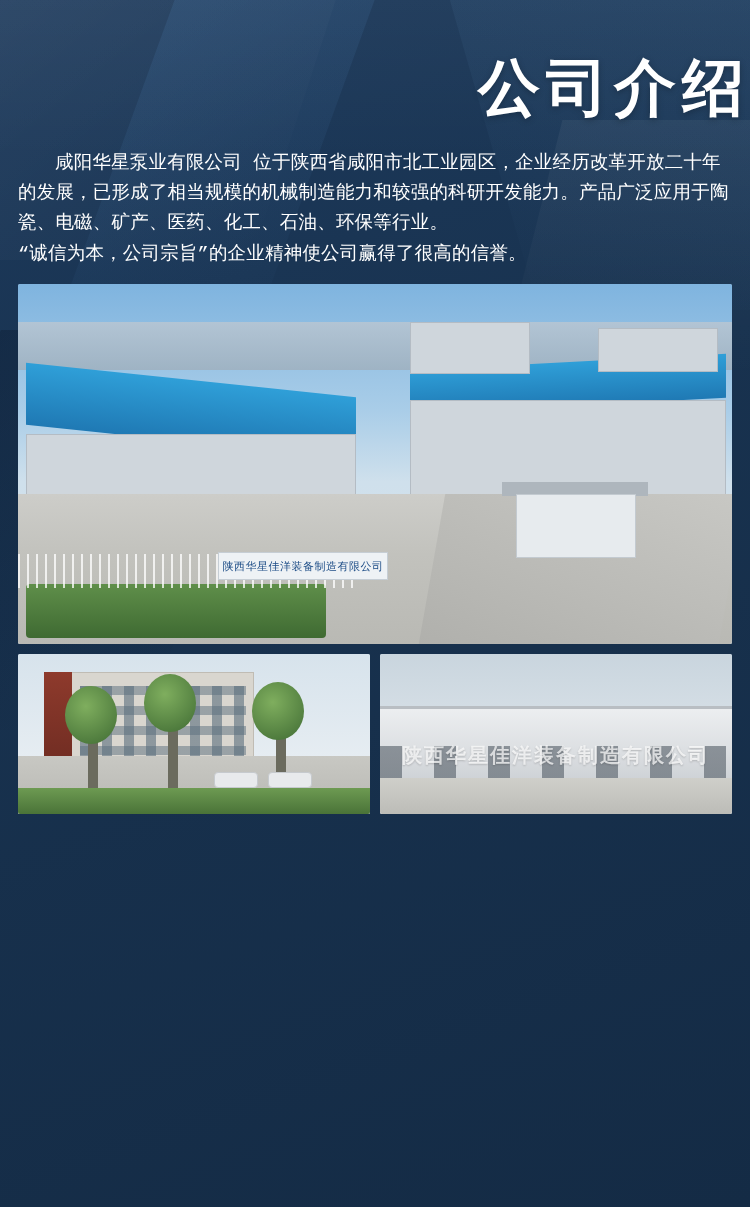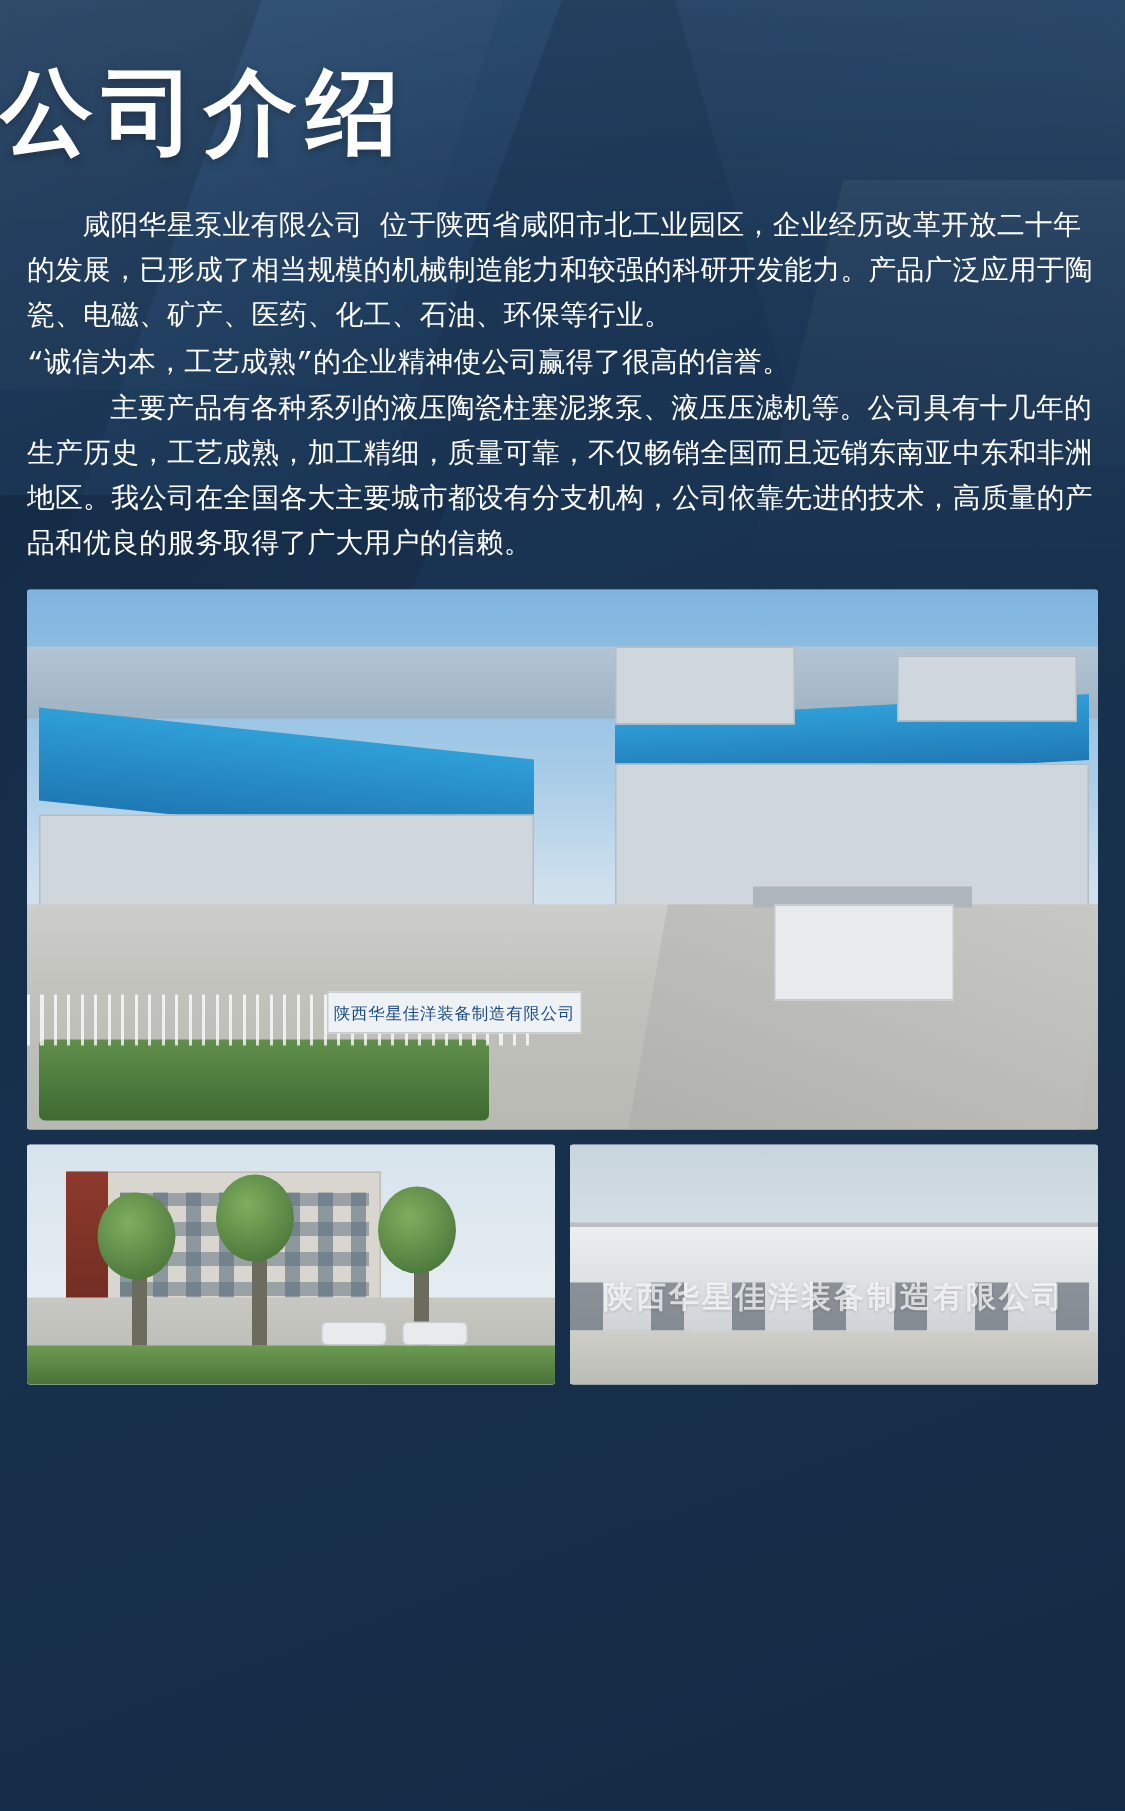--- a/index.html
+++ b/index.html
@@ -60,22 +60,22 @@
     transform: skewX(-22deg);
   }
   .deco-6 {
     top: 0; left: 0; right: 0; height: 160px;
     background: linear-gradient(180deg, rgba(255,255,255,0.035), rgba(255,255,255,0));
   }
 
   
   .title-wrap {
     position: relative;
-    text-align: left;
-    padding-top: 40px;
+    text-align: right;
+    padding-top: 52px;
   }
   .title {
     color: #ffffff;
     font-size: 62px;
     font-weight: bold;
     letter-spacing: 6px;
     line-height: 1.15;
     text-shadow: 0 2px 6px rgba(0,0,0,0.25);
   }
 
@@ -262,22 +262,21 @@
   <div class="deco deco-3"></div>
   <div class="deco deco-4"></div>
   <div class="deco deco-5"></div>
 
   <div class="title-wrap">
     <div class="title">公司介绍</div>
   </div>
 
   <div class="body-text">
     <p class="p-indent">咸阳华星泵业有限公司  位于陕西省咸阳市北工业园区，企业经历改革开放二十年的发展，已形成了相当规模的机械制造能力和较强的科研开发能力。产品广泛应用于陶瓷、电磁、矿产、医药、化工、石油、环保等行业。</p>
-    <p>“诚信为本，工艺成熟”的企业精神使公司赢得了很高的信誉。</p>
-    <p class="p-indent-wide">主要产品有各种系列的液压陶瓷柱塞泥浆泵、液压压滤机等。公司具有十几年的生产历史，工艺成熟，加工精细，质量可靠，不仅畅销全国而且远销东南亚中东和非洲地区。我公司在全国各大主要城市都设有分支机构，公司依靠先进的技术，高质量的产品和优良的服务取得了广大用户的信赖。</p>
+    <p>“诚信为本，公司宗旨”的企业精神使公司赢得了很高的信誉。</p>
   </div>
 
   <div class="photos">
 
     <div class="photo-big">
       <div class="ph1-sky"></div>
       <div class="ph1-far"></div>
 
       <div class="ph1-roof" style="left:8px; top:96px; width:330px; height:62px; transform: skewY(6deg);"></div>
       <div class="ph1-bldg" style="left:8px; top:150px; width:330px; height:110px;"></div>

